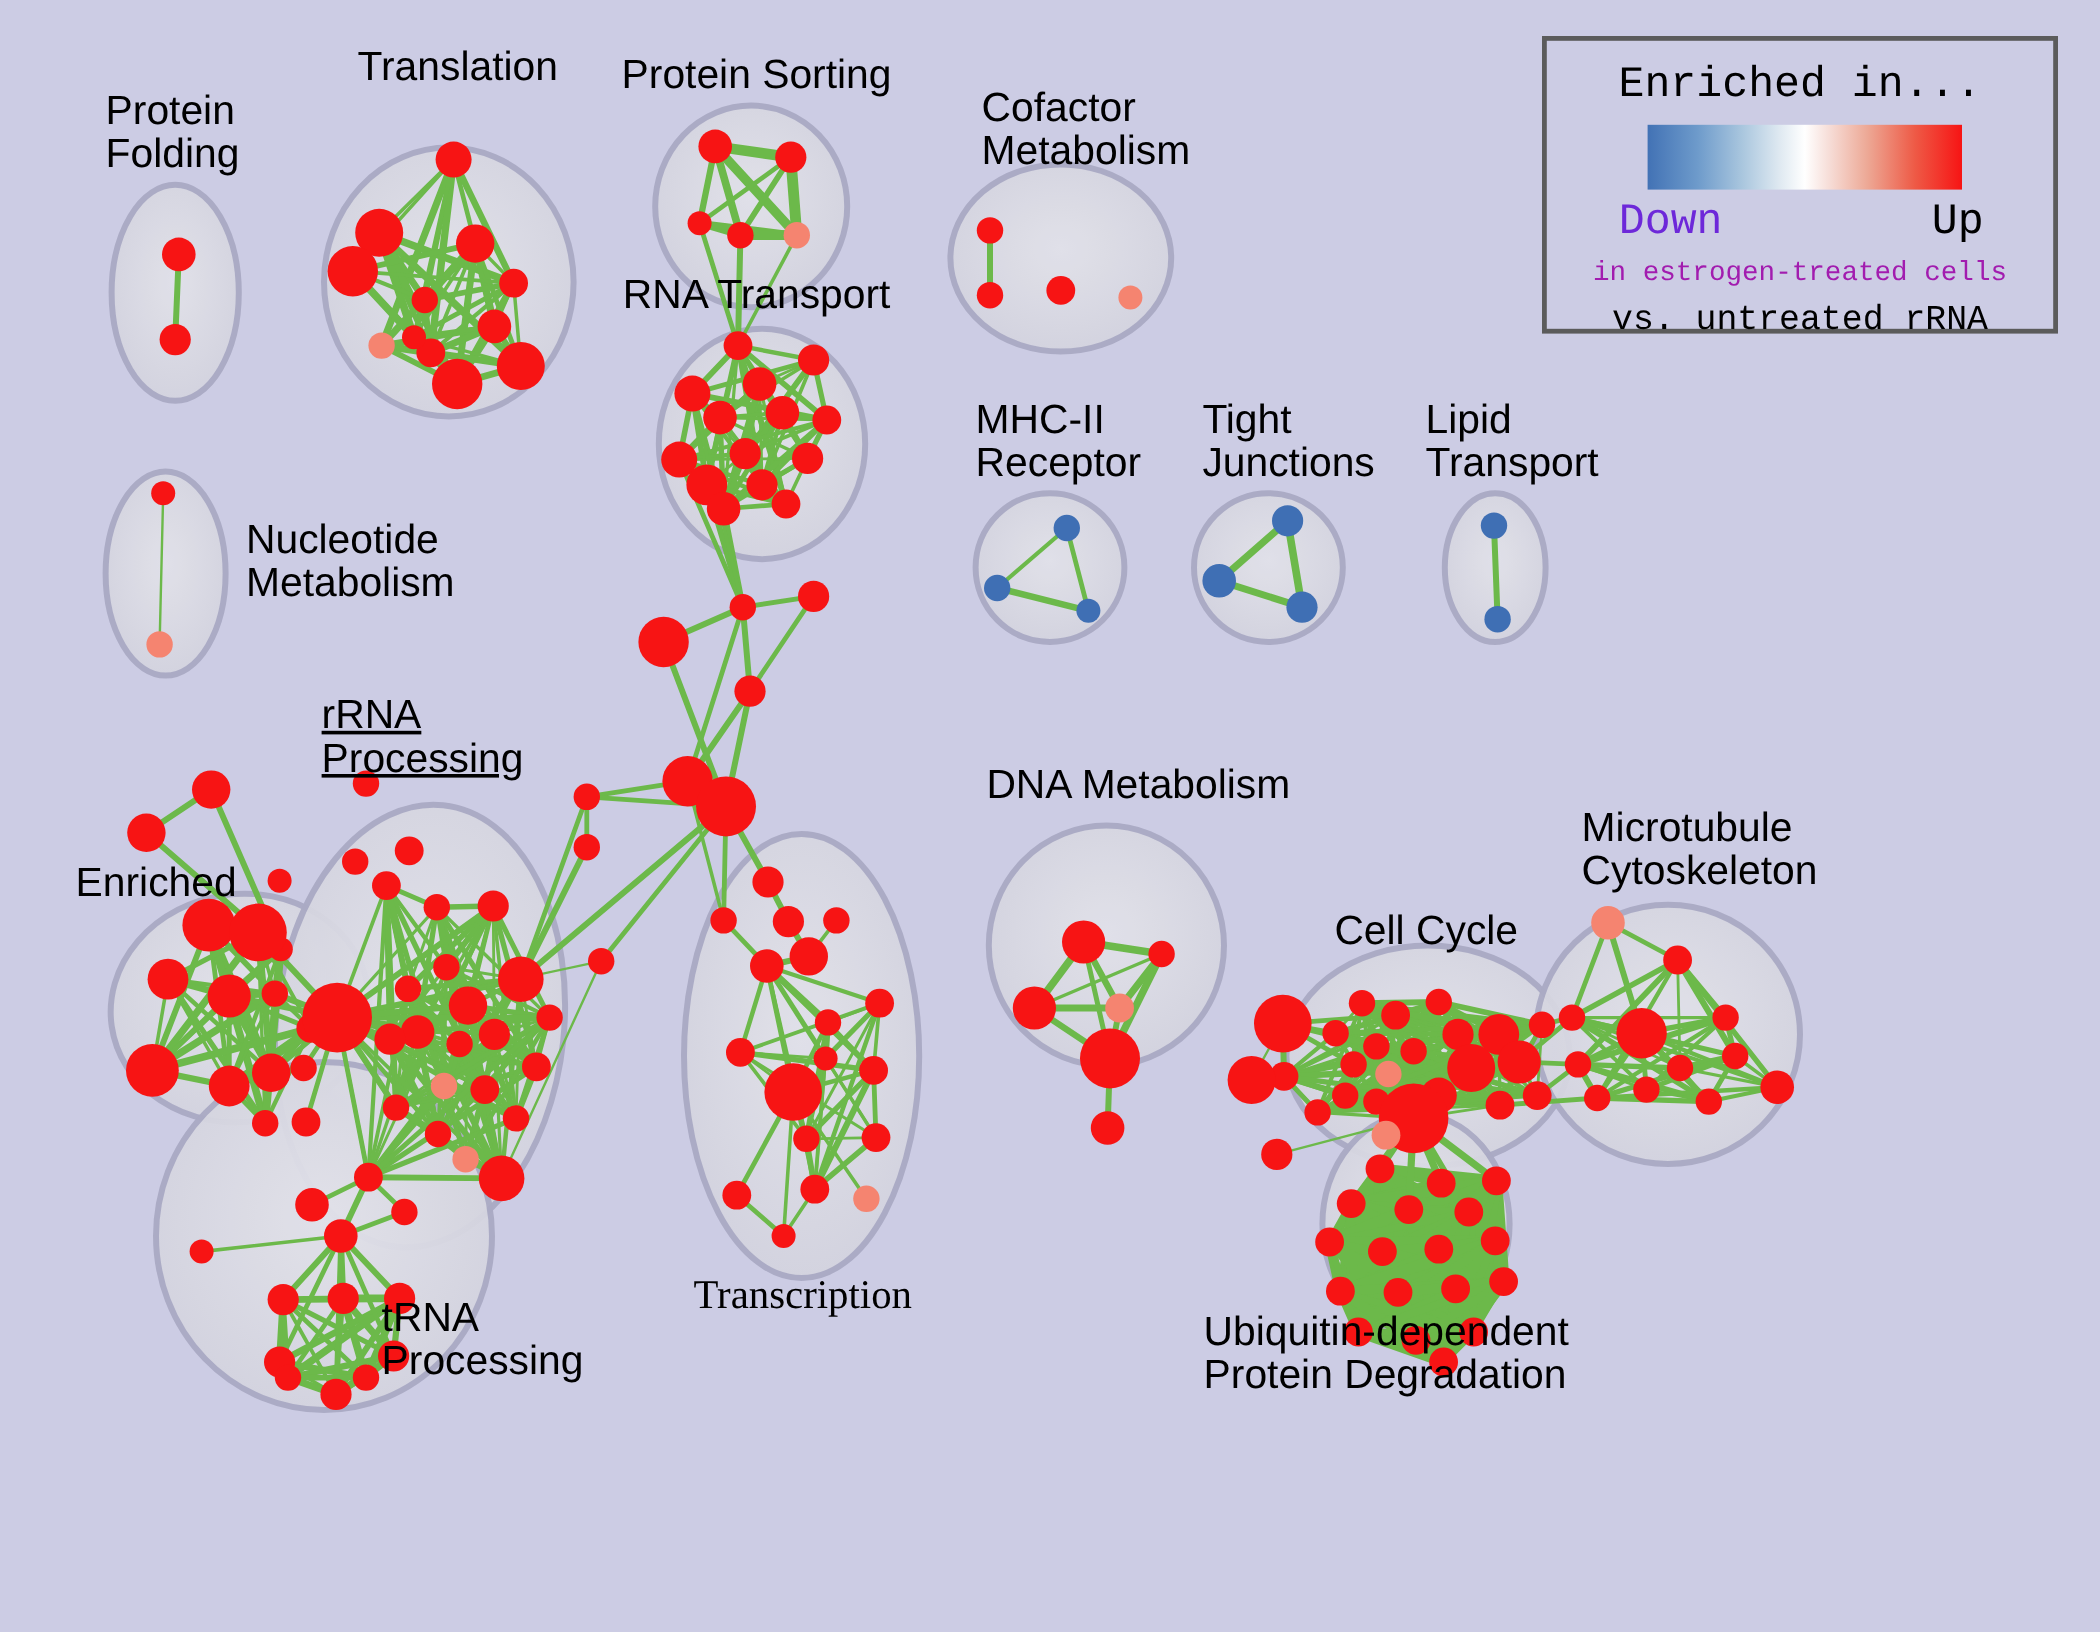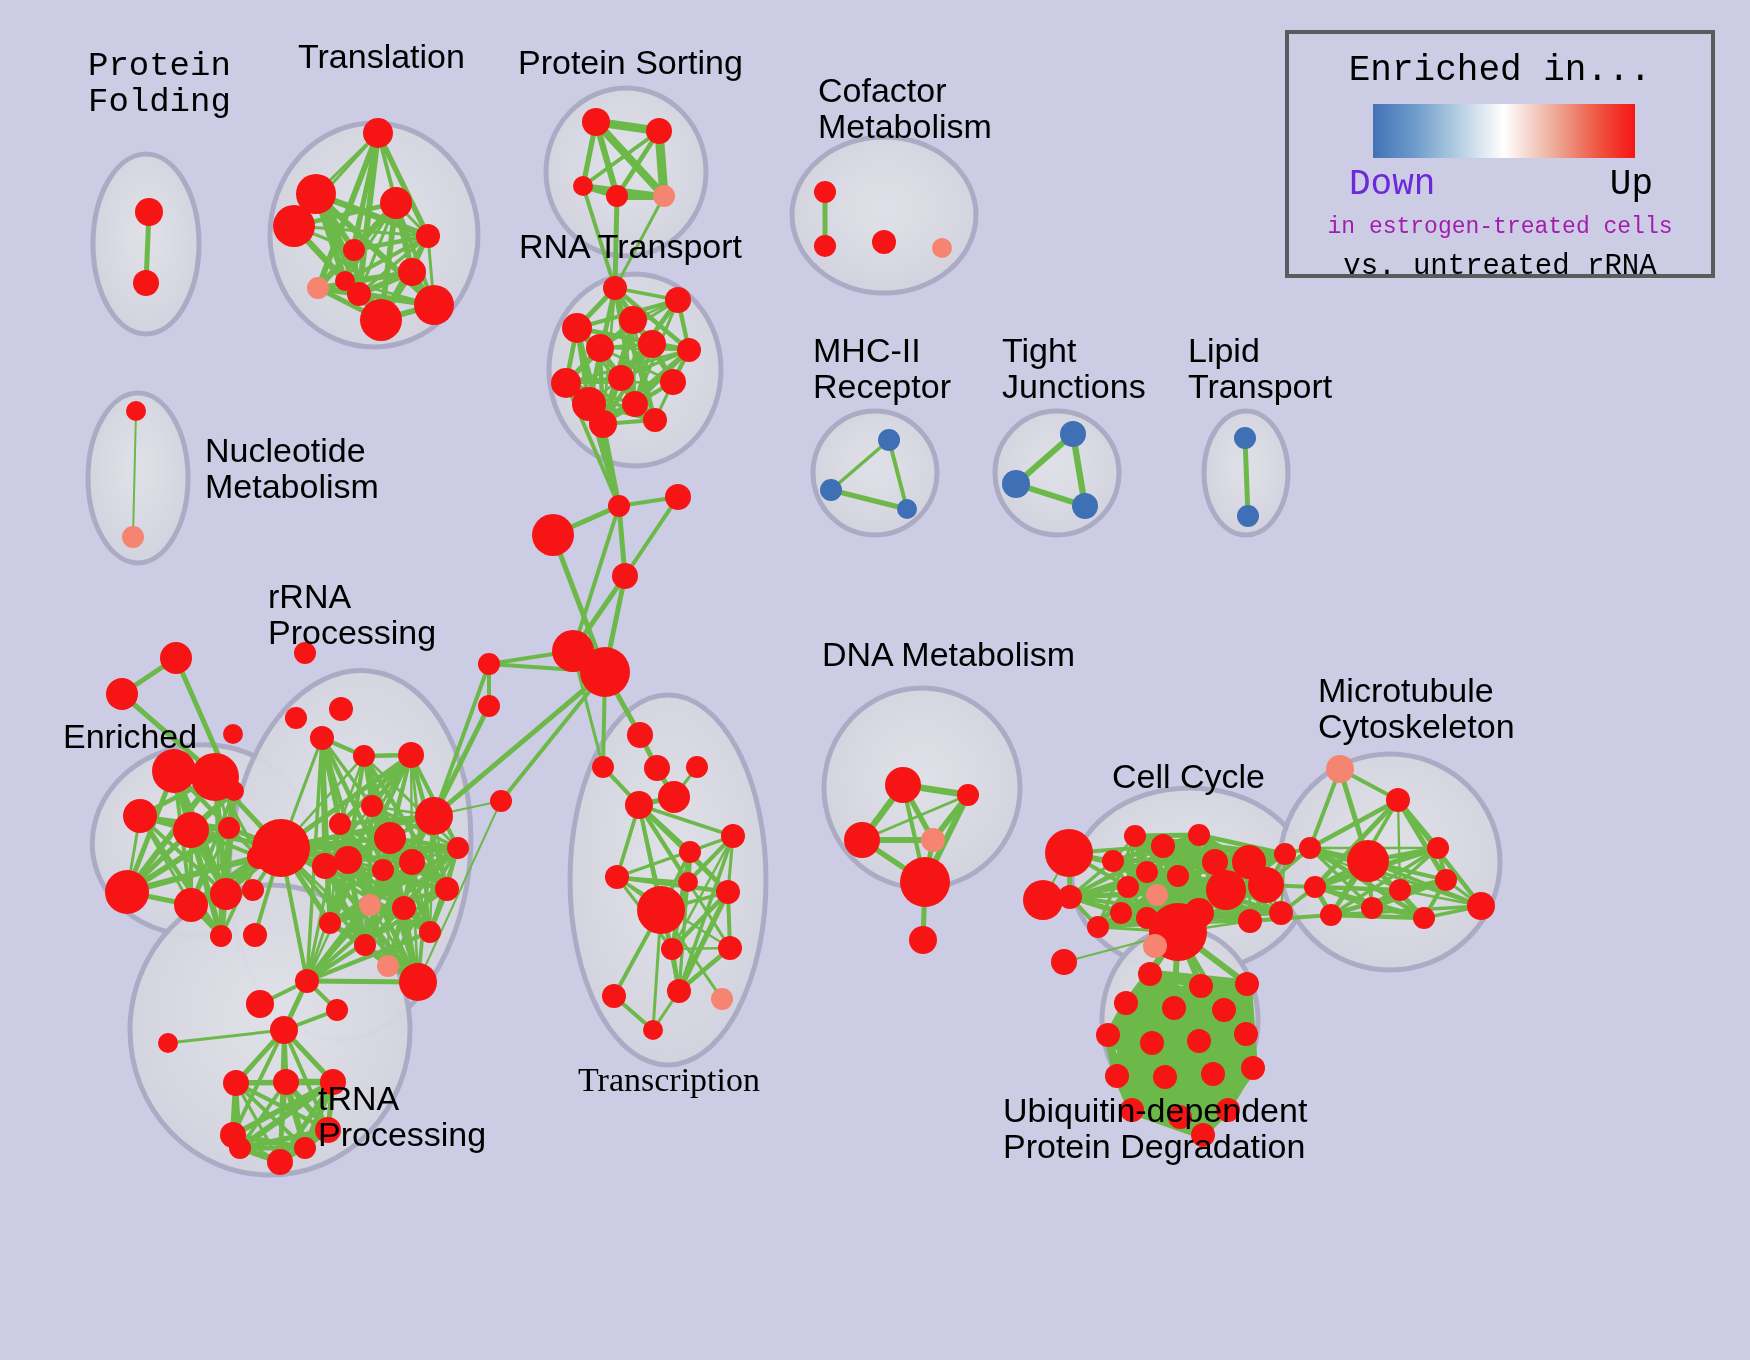--- a/index.html
+++ b/index.html
@@ -1080,37 +1080,37 @@
         <circle cx="1180" cy="1117" r="12" fill="#f71414"></circle>
         <circle cx="1228" cy="1110" r="12" fill="#f71414"></circle>
         <circle cx="1155" cy="946" r="12" fill="#f58470"></circle>
         <circle cx="1203" cy="1135" r="12" fill="#f71414"></circle>
         <circle cx="1043" cy="900" r="20" fill="#f71414"></circle>
         <circle cx="1064" cy="962" r="13" fill="#f71414"></circle>
       </g>
   </svg>
 
   <div id="label-layer">
-      <div class="cluster-label cl-l" style="left: 88px; top: 48px; font-family: Liberation Mono, monospace;">Protein
+      <div class="cluster-label cl-l" style="left: 88px; top: 74px;">Protein
 Folding</div>
       <div class="cluster-label cl-l" style="left: 298px; top: 38px;">Translation</div>
       <div class="cluster-label cl-l" style="left: 205px; top: 432px;">Nucleotide
 Metabolism</div>
       <div class="cluster-label cl-l" style="left: 518px; top: 44px;">Protein Sorting</div>
       <div class="cluster-label cl-l" style="left: 519px; top: 228px;">RNA Transport</div>
       <div class="cluster-label cl-l" style="left: 818px; top: 72px;">Cofactor
 Metabolism</div>
       <div class="cluster-label cl-l" style="left: 813px; top: 332px;">MHC-II
 Receptor</div>
       <div class="cluster-label cl-l" style="left: 1002px; top: 332px;">Tight
 Junctions</div>
       <div class="cluster-label cl-l" style="left: 1188px; top: 332px;">Lipid
 Transport</div>
       <div class="cluster-label cl-l" style="left: 63px; top: 718px;">Enriched</div>
-      <div class="cluster-label cl-l" style="left: 268px; top: 578px;">rRNA
+      <div class="cluster-label cl-l" style="left: 268px; top: 578px; text-decoration: underline;">rRNA
 Processing</div>
       <div class="cluster-label cl-l" style="left: 318px; top: 1080px;">tRNA
 Processing</div>
       <div class="cluster-label cl-l" style="left: 578px; top: 1062px; font-family: Liberation Serif, serif;">Transcription</div>
       <div class="cluster-label cl-l" style="left: 822px; top: 636px;">DNA Metabolism</div>
       <div class="cluster-label cl-l" style="left: 1112px; top: 758px;">Cell Cycle</div>
       <div class="cluster-label cl-l" style="left: 1318px; top: 672px;">Microtubule
 Cytoskeleton</div>
       <div class="cluster-label cl-l" style="left: 1003px; top: 1092px;">Ubiquitin-dependent
 Protein Degradation</div>

